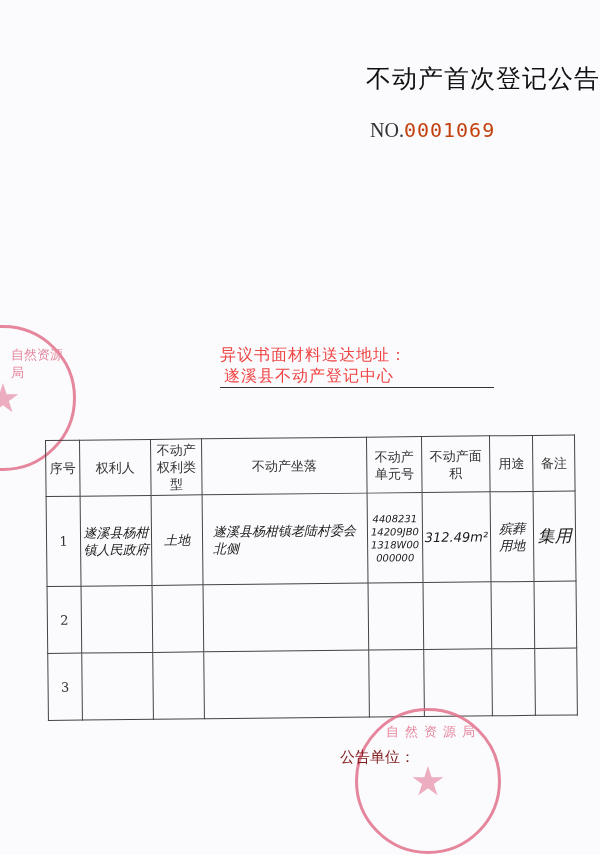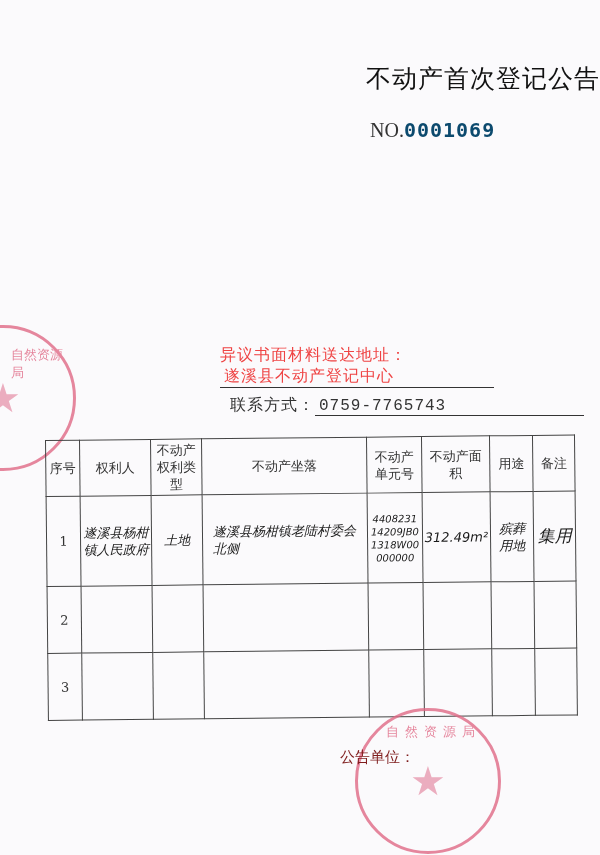--- a/index.html
+++ b/index.html
@@ -13,21 +13,21 @@
   .page { position: absolute; inset: 0; }
   .title {
     position: absolute; left: 0; right: 0; top: 62px;
     text-align: right; font-size: 25px; letter-spacing: 1px;
     font-family: "DejaVu Sans", "Liberation Sans", sans-serif; color: #111;
   }
   .doc-no {
     position: absolute; left: 370px; top: 118px; font-size: 20px;
     font-family: "Liberation Serif", serif; color: #333;
   }
-  .doc-no .num { color: #0c4a6e; font-family: "DejaVu Sans Mono", monospace; font-weight: bold; letter-spacing: 1px; }
+  .doc-no .num { color: #c2410c; font-family: "DejaVu Sans Mono", monospace; font-weight: normal; letter-spacing: 1px; }
   .para {
     position: absolute; left: 36px; top: 168px; width: 540px;
     font-size: 16.5px; line-height: 34px; letter-spacing: 1.5px; color: #333;
   }
   .para .indent { display: inline-block; width: 34px; }
   .fill { display: inline-block; border-bottom: 1px solid #333; text-align: center;
     font-family: "DejaVu Sans", sans-serif; font-style: italic; color: #222; }
   .addr-row {
     position: absolute; left: 220px; top: 345px; font-size: 16px; color: #ef4444; letter-spacing: 1px;
   }
@@ -71,23 +71,20 @@
 
   <div class="doc-no">
     <span>NO.</span><span class="num">0001069</span>
   </div>
 
 
   <div class="addr-row">
     <span>异议书面材料送达地址：</span><span class="v">遂溪县不动产登记中心</span>
   </div>
 
-  <div class="contact-row">
-    <span>联系方式：</span><span class="v">0759-7765743</span>
-  </div>
 
   <table class="reg">
     <thead>
       <tr>
         <th style="width:30px;">序号</th>
         <th style="width:70px;">权利人</th>
         <th style="width:48px;">不动产权利类型</th>
         <th style="width:170px;">不动产坐落</th>
         <th style="width:52px;">不动产单元号</th>
         <th style="width:50px;">不动产面积</th>

